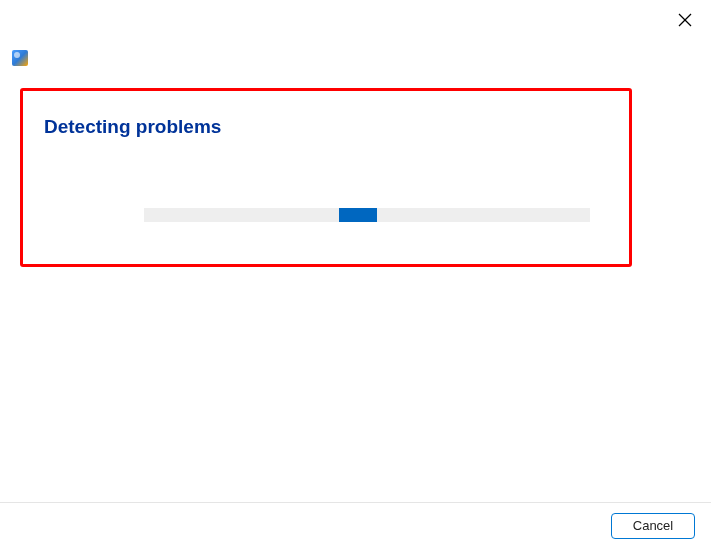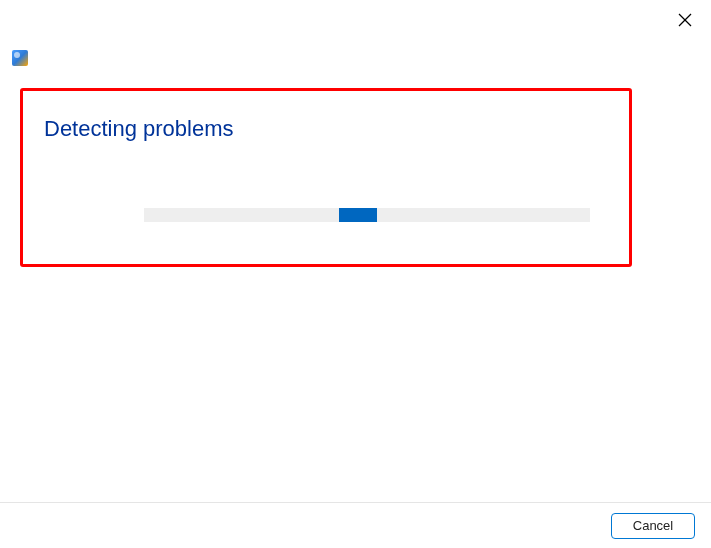--- a/index.html
+++ b/index.html
@@ -68,23 +68,23 @@
       left: 20px;
       width: 612px;
       height: 179px;
       border: 3px solid #ff0000;
       border-radius: 3px;
     }
     .status-heading {
       position: absolute;
       top: 116px;
       left: 44px;
-      font-size: 22px;
+      font-size: 19px;
       color: #003399;
-      font-weight: 400;
+      font-weight: 700;
     }
     .progress-bar {
       position: absolute;
       top: 208px;
       left: 144px;
       width: 446px;
       height: 14px;
       background: #eeeeee;
     }
     .progress-fill {

